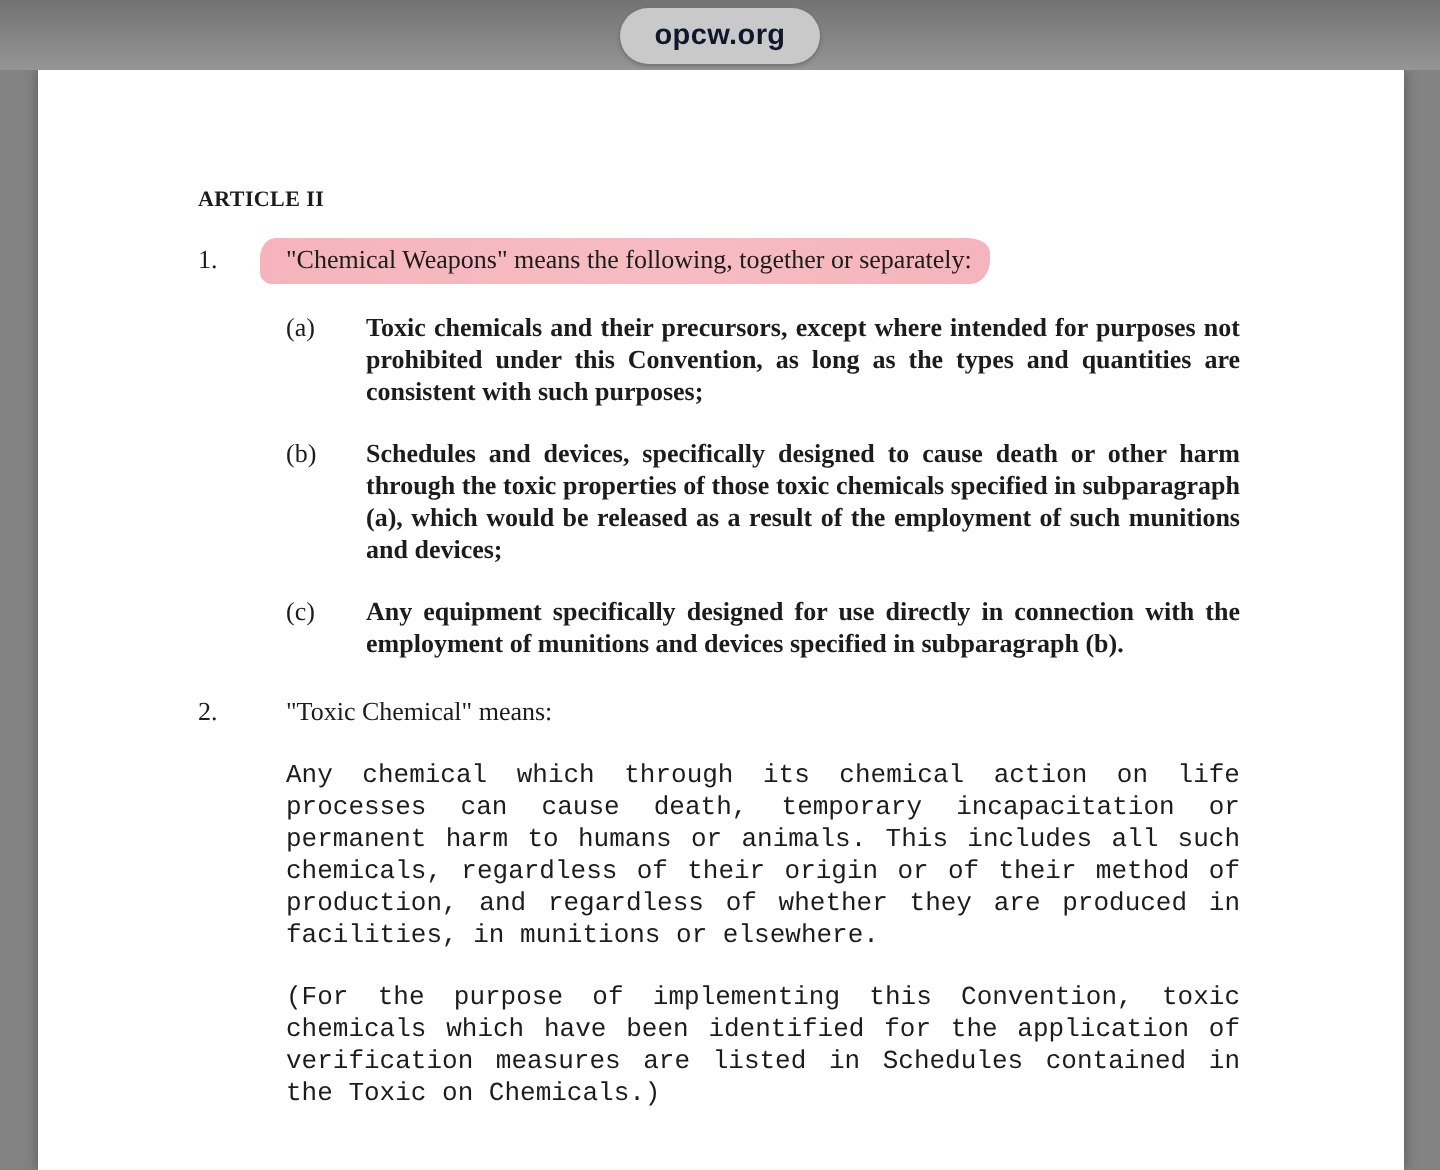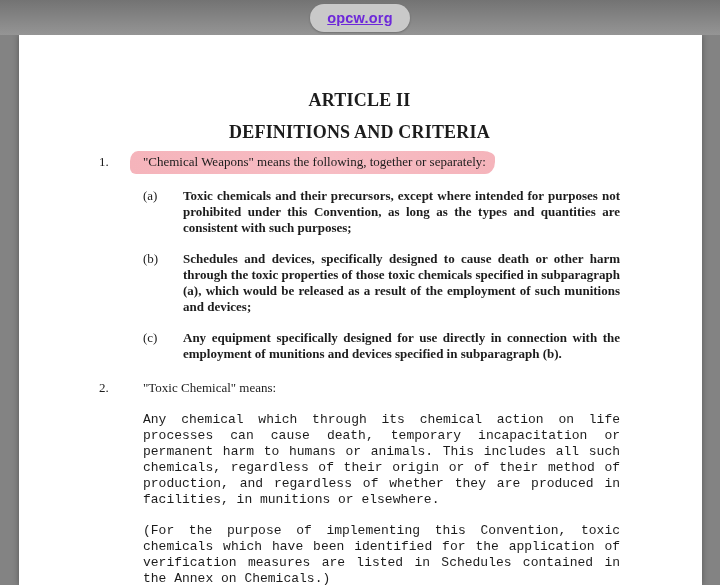--- a/index.html
+++ b/index.html
@@ -28,40 +28,39 @@
     border-radius: 15px;
     background: var(--pill_bg, #c9c9c9);
     display: flex;
     align-items: center;
     box-shadow: 0 1px 2px rgba(0,0,0,0.25);
   }
   .url-pill span {
     font-family: "Liberation Sans", sans-serif;
     font-weight: bold;
     font-size: 14.5px;
-    color: #6d28d9;
+    color: #0f172a;
     letter-spacing: 0.2px;
-    text-decoration: underline;
   }
   .page {
     position: absolute;
     left: 19px; top: 35px;
     width: 683px; height: 550px;
     background: var(--page_bg, #ffffff);
     box-shadow: 0 0 6px rgba(0,0,0,0.35);
     box-sizing: border-box;
     padding: 57px 82px 0 80px;
     color: #1c1c1c;
     font-size: 13px;
     line-height: 16px;
   }
   .doc-title, .doc-subtitle {
     margin: 0;
-    text-align: center;
-    font-size: 18px;
+    text-align: left;
+    font-size: 11px;
     line-height: 16px;
     font-weight: bold;
     letter-spacing: 0.2px;
   }
   .doc-subtitle { margin-top: 16px; }
   .intro { margin: 18px 0 0 0; }
   .item {
     display: flex;
     align-items: baseline;
   }
@@ -111,21 +110,20 @@
 
   <div class="topbar">
     <div class="url-pill">
       <span>opcw.org</span>
     </div>
   </div>
 
   <div class="page">
 
     <h1 class="doc-title">ARTICLE II</h1>
-    <h2 class="doc-subtitle">DEFINITIONS AND CRITERIA</h2>
 
 
     <div class="item item-1">
       <span class="num">1.</span>
       <span class="itext"><mark class="hl">"Chemical Weapons" means the following, together or separately:</mark></span>
     </div>
 
     <div class="subitem subitem-a">
       <span class="sublabel">(a)</span>
       <span class="subtext">Toxic chemicals and their precursors, except where intended for purposes not prohibited under this Convention, as long as the types and quantities are consistent with such purposes;</span>
@@ -140,16 +138,16 @@
       <span class="sublabel">(c)</span>
       <span class="subtext">Any equipment specifically designed for use directly in connection with the employment of munitions and devices specified in subparagraph (b).</span>
     </div>
 
     <div class="item item-2">
       <span class="num">2.</span>
       <span class="itext">"Toxic Chemical" means:</span>
     </div>
 
     <p class="para para-1">Any chemical which through its chemical action on life processes can cause death, temporary incapacitation or permanent harm to humans or animals. This includes all such chemicals, regardless of their origin or of their method of production, and regardless of whether they are produced in facilities, in munitions or elsewhere.</p>
-    <p class="para para-2">(For the purpose of implementing this Convention, toxic chemicals which have been identified for the application of verification measures are listed in Schedules contained in the Annex on Chemicals.)</p>
+    <p class="para para-2">(For the purpose of implementing this Convention, toxic chemicals which have been identified for the application of verification measures are listed in Schedules contained in the Toxic on Chemicals.)</p>
 
   </div>
 </div>
 
 </body></html>

